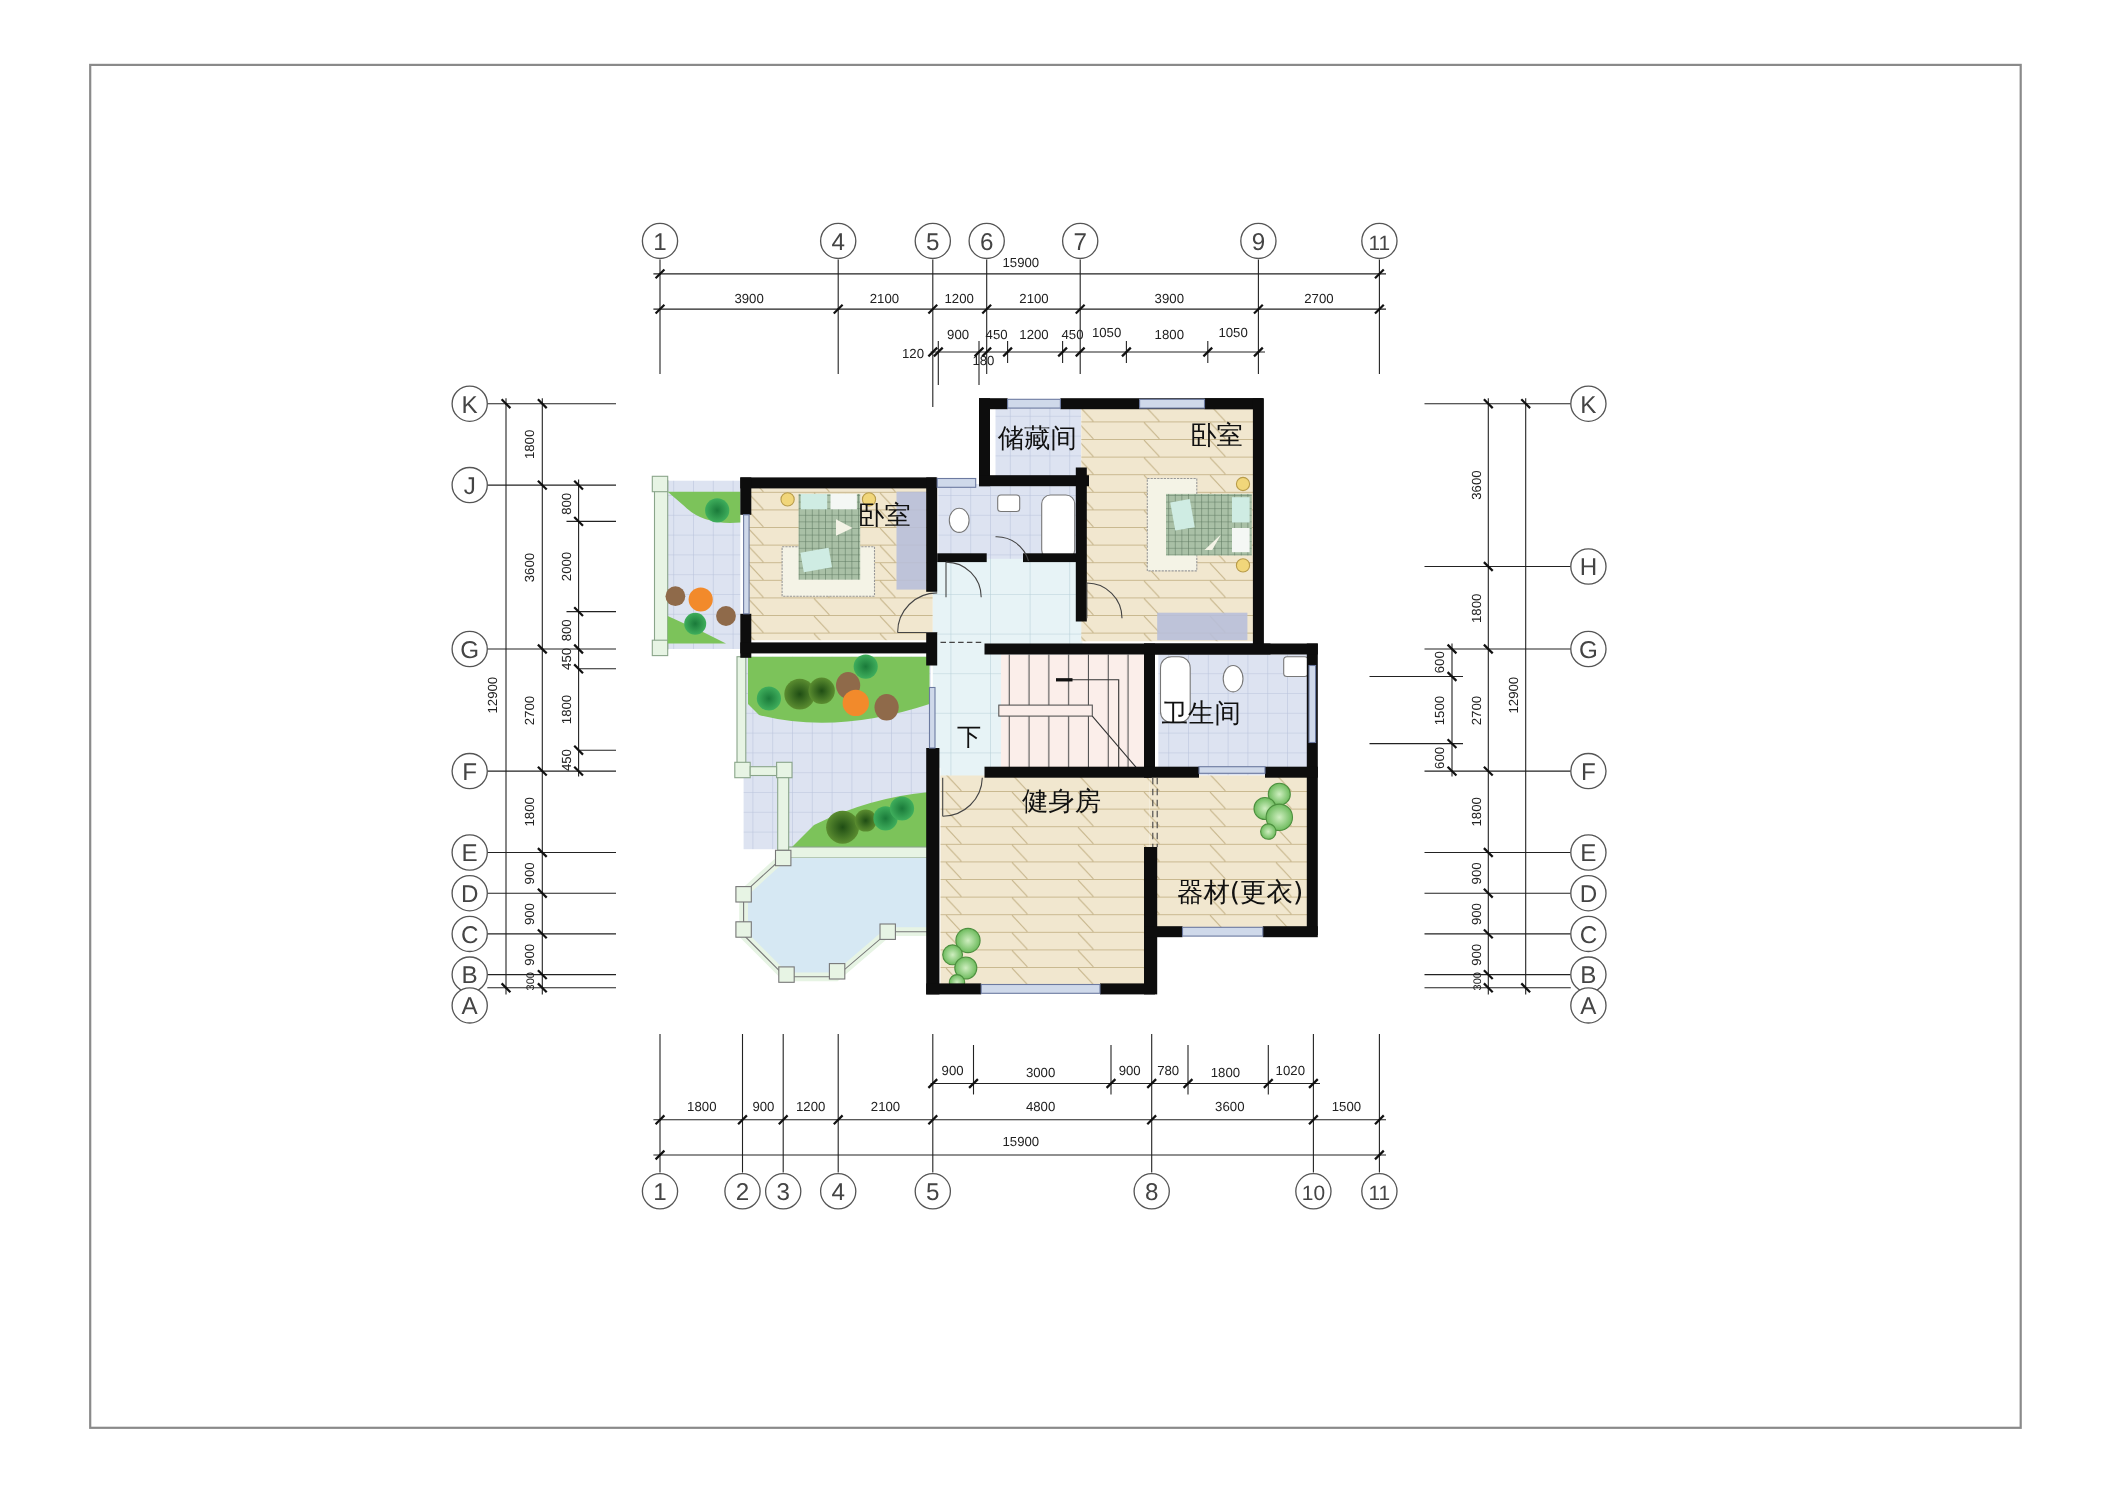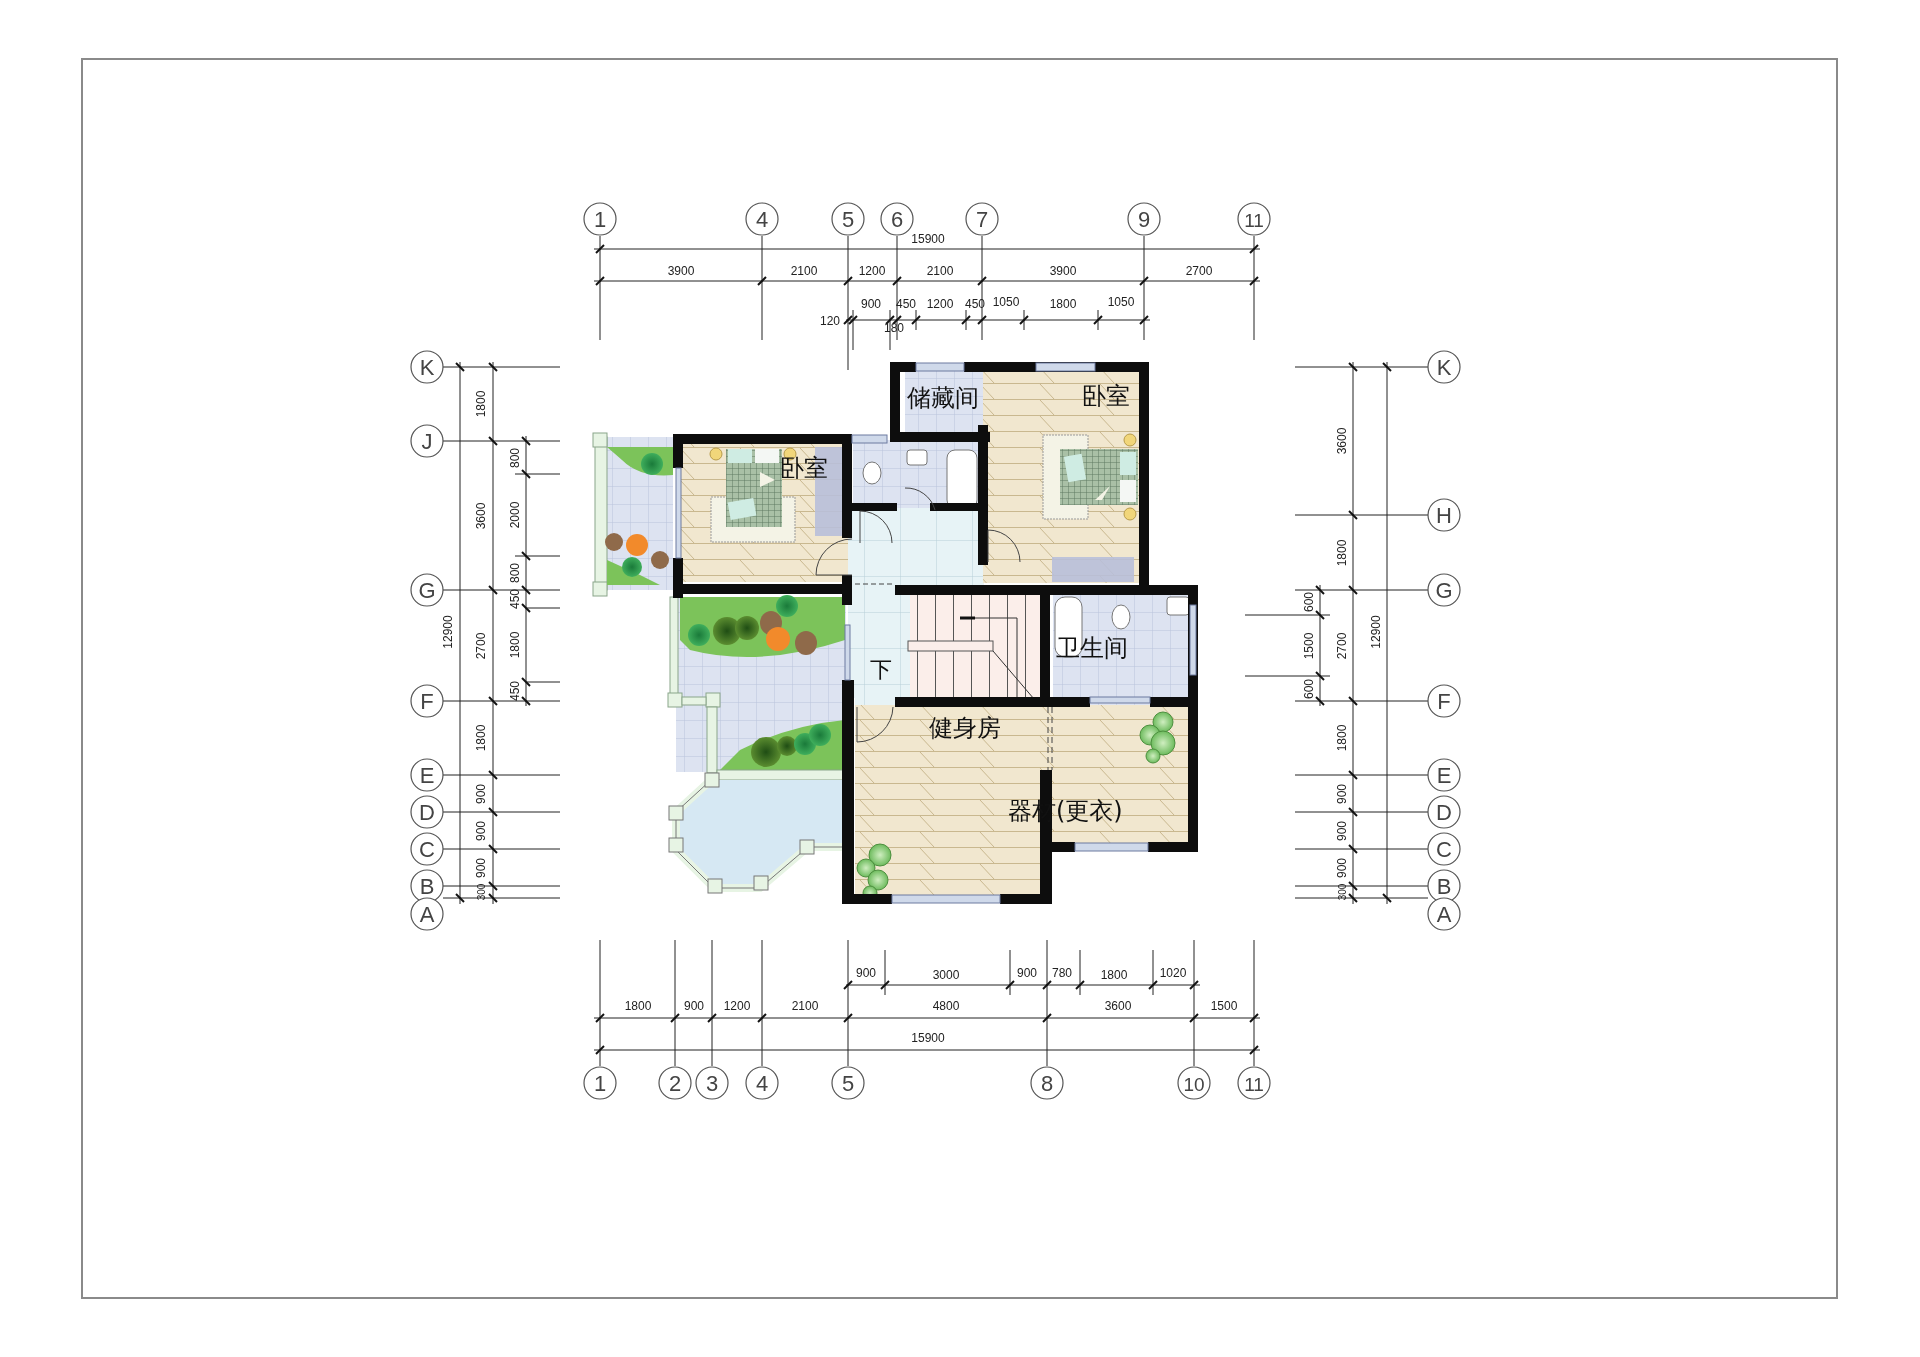--- a/index.html
+++ b/index.html
@@ -533,16 +533,16 @@
       <line x1="1052" y1="707" x2="1052" y2="770" stroke-dasharray="6 4"></line>
       <line x1="855" y1="584" x2="895" y2="584" stroke-dasharray="5 3"></line>
     </g>
   </svg>
 
   <span class="room-label" style="left:780px;top:452px;">卧室</span>
   <span class="room-label" style="left:907px;top:382px;">储藏间</span>
   <span class="room-label" style="left:1082px;top:380px;">卧室</span>
   <span class="room-label" style="left:1056px;top:632px;">卫生间</span>
   <span class="room-label" style="left:929px;top:712px;">健身房</span>
-  <span class="room-label" style="left:1008px;top:795px;">器材(更衣)</span>
+  <span class="room-label" style="left:1070px;top:795px;">器材(更衣)</span>
   <span class="room-label" style="left:870px;top:655px;font-size:22px;">下</span>
 
 </div>
 
 </body></html>

